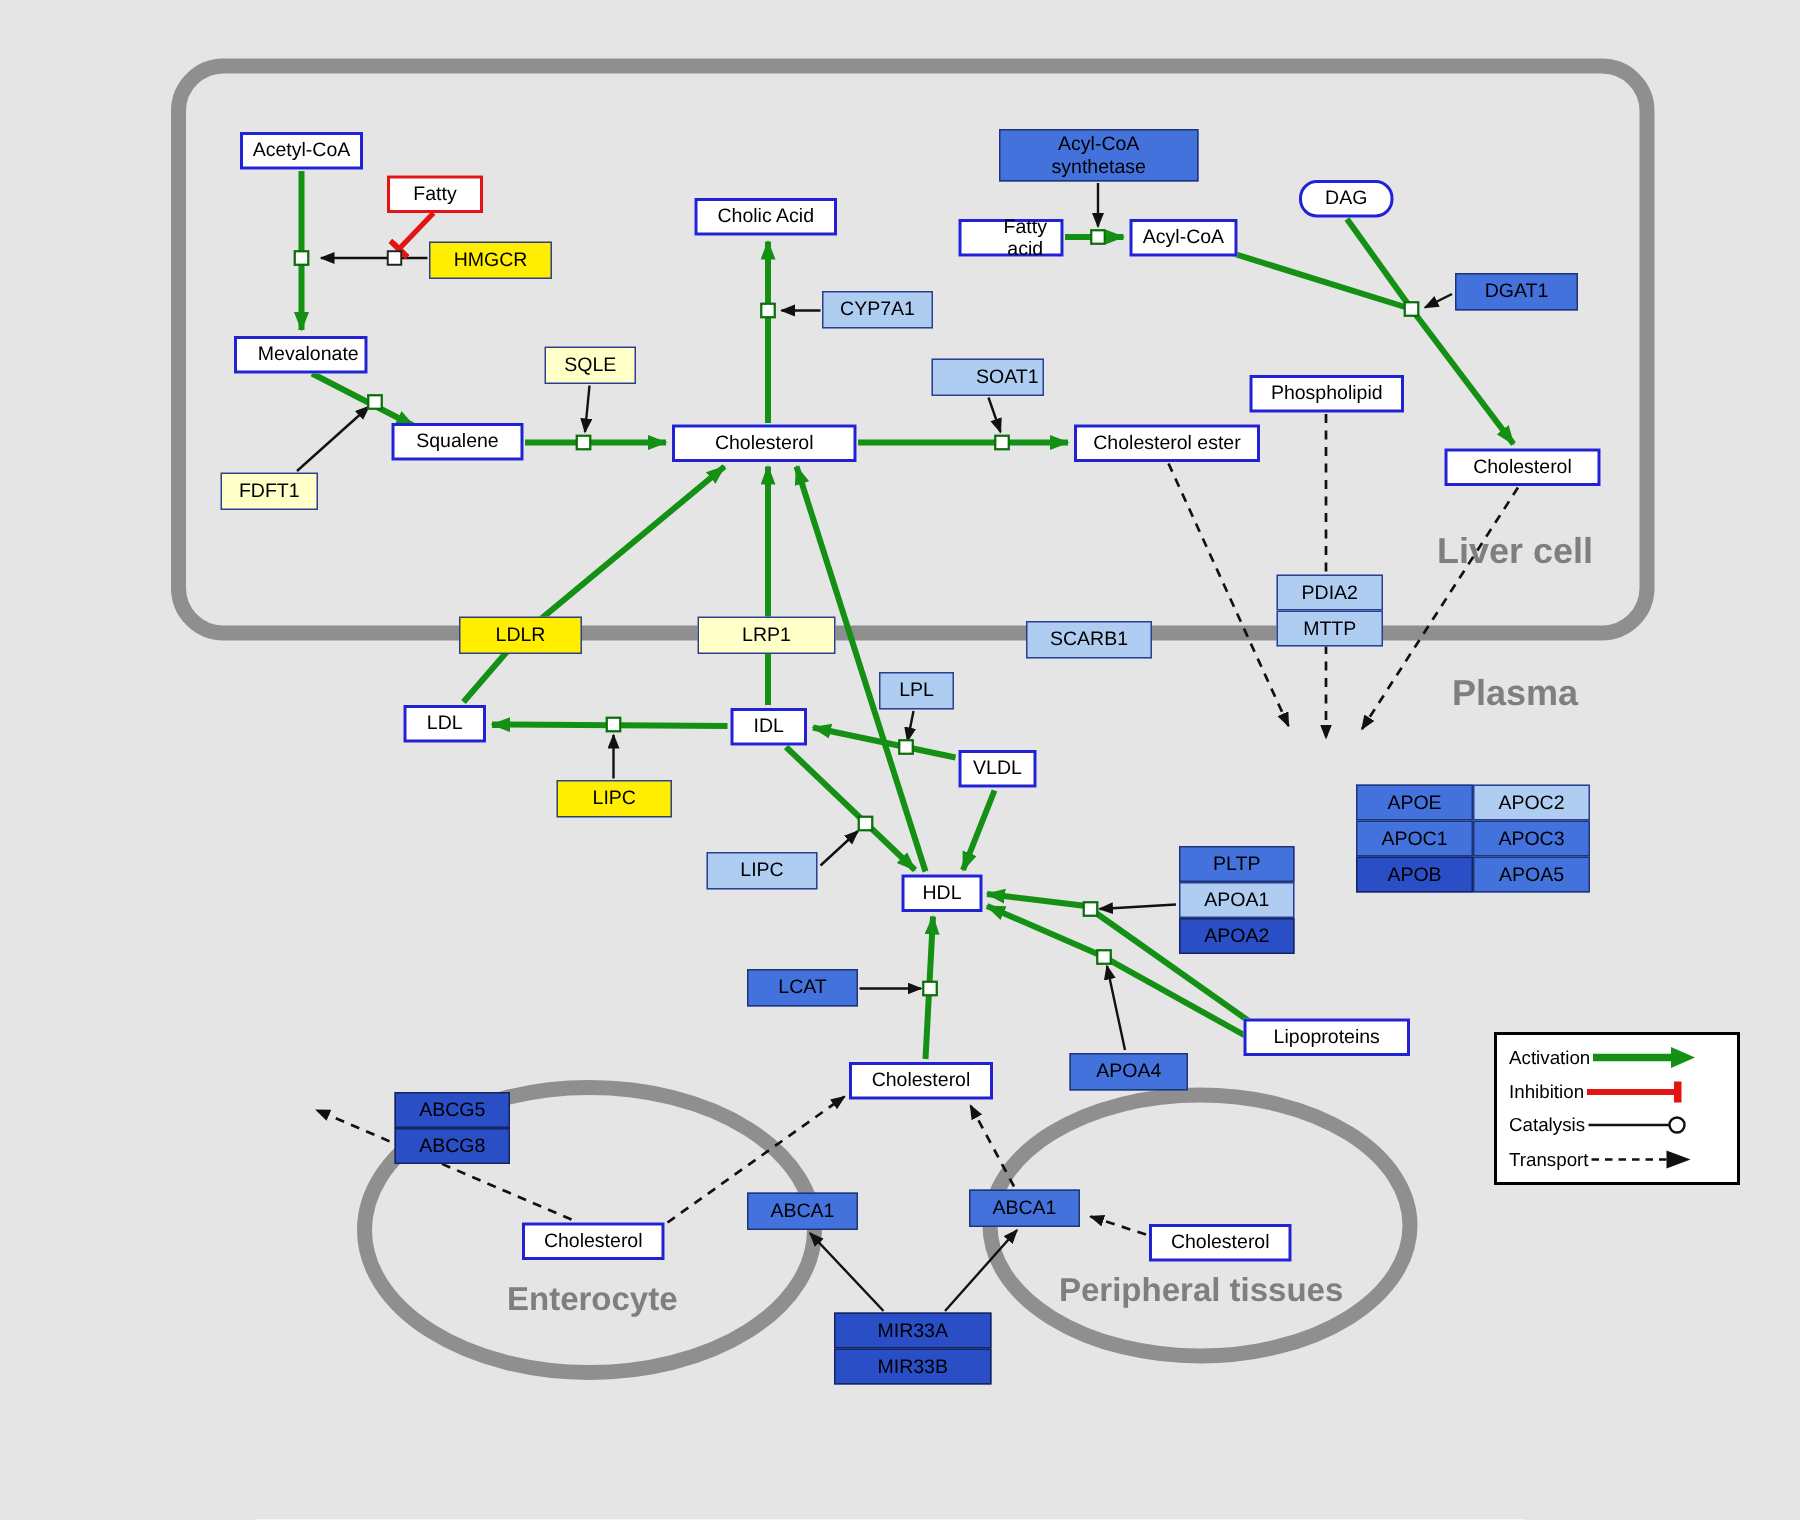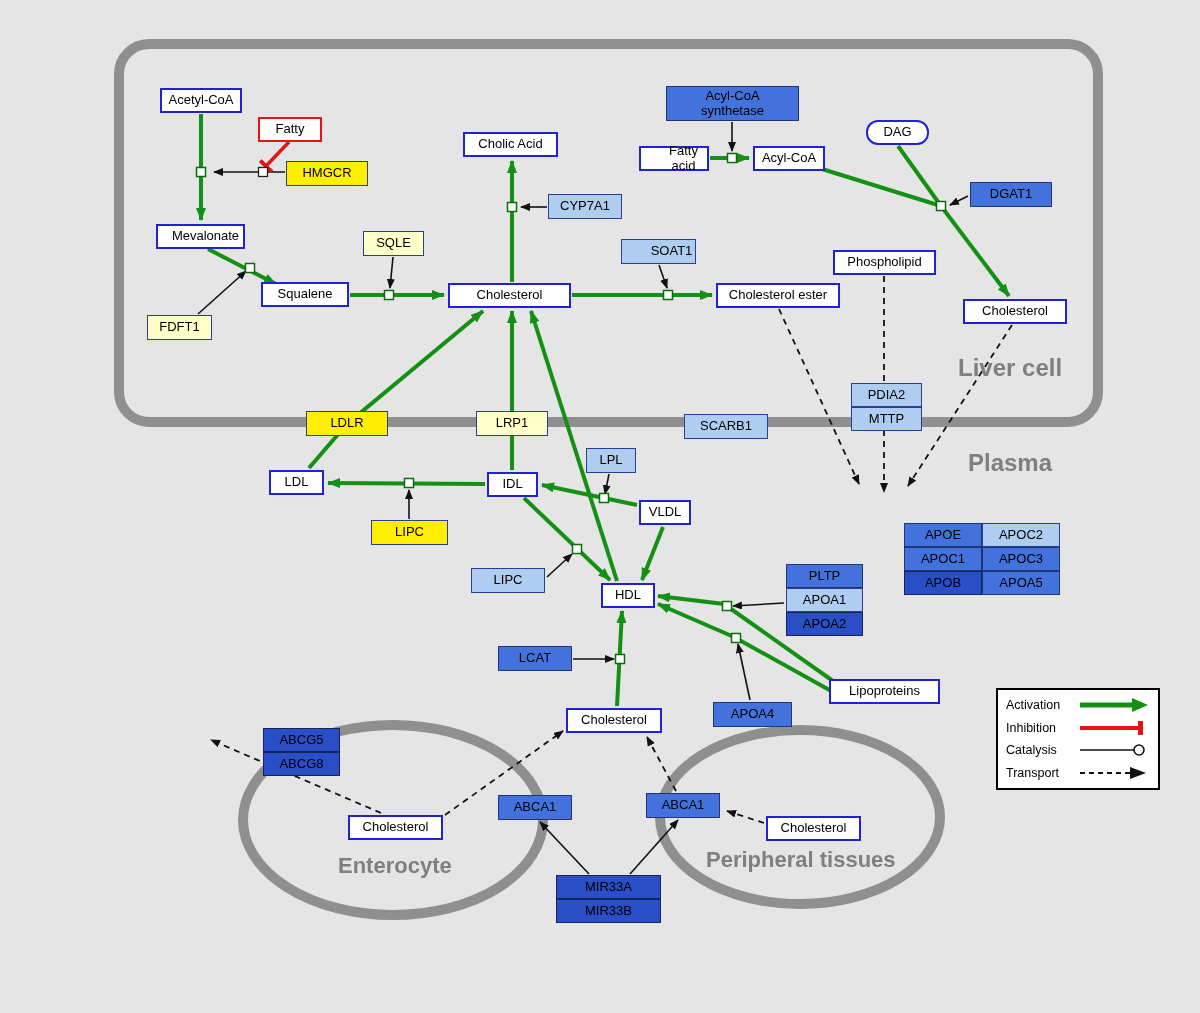--- a/index.html
+++ b/index.html
@@ -39,21 +39,21 @@
     position:absolute;color:#7f7f7f;font-weight:bold;
   }
   .lab-big{font-size:24px;}
   .lab-mid{font-size:22px;}
   .legend{
     position:absolute;left:996px;top:688px;width:164px;height:102px;
     background:#ffffff;border:2px solid #000;box-sizing:border-box;
     display:flex;flex-direction:column;justify-content:space-around;
     padding:4px 8px;
   }
-  .legend-row{display:flex;align-items:center;justify-content:space-between;}
+  .legend-row{display:flex;align-items:center;justify-content:flex-start;}
   .legend-row span{font-size:12.5px;color:#000;}
 </style>
 </head>
 <body>
 
 <div class="canvas">
 
   <svg id="diagram-svg" width="1200" height="1013">
     <defs>
       <marker id="m-arrow-green" markerUnits="userSpaceOnUse" markerWidth="14" markerHeight="12" refX="12" refY="5" orient="auto">
@@ -150,21 +150,21 @@
       <div class="node t-met" style="left: 716px; top: 283px; width: 124px; height: 25px;">Cholesterol ester</div>
       <div class="node t-blue" style="left: 666px; top: 86px; width: 133px; height: 35px;">Acyl-CoA
 synthetase</div>
       <div class="node t-met" style="left: 639px; top: 146px; width: 70px; height: 25px; padding-left: 21px;">Fatty acid</div>
       <div class="node t-met" style="left: 753px; top: 146px; width: 72px; height: 25px;">Acyl-CoA</div>
       <div class="node t-met" style="left: 866px; top: 120px; width: 63px; height: 25px; border-radius: 12px;">DAG</div>
       <div class="node t-blue" style="left: 970px; top: 182px; width: 82px; height: 25px;">DGAT1</div>
       <div class="node t-met" style="left: 833px; top: 250px; width: 103px; height: 25px;">Phospholipid</div>
       <div class="node t-met" style="left: 963px; top: 299px; width: 104px; height: 25px;">Cholesterol</div>
       <div class="node t-yellow" style="left: 306px; top: 411px; width: 82px; height: 25px;">LDLR</div>
-      <div class="node t-cream" style="left: 476px; top: 411px; width: 72px; height: 25px;">LRP1</div>
+      <div class="node t-cream" style="left: 465px; top: 411px; width: 92px; height: 25px;">LRP1</div>
       <div class="node t-lblue" style="left: 684px; top: 414px; width: 84px; height: 25px;">SCARB1</div>
       <div class="node t-lblue" style="left: 851px; top: 383px; width: 71px; height: 24px;">PDIA2</div>
       <div class="node t-lblue" style="left: 851px; top: 407px; width: 71px; height: 24px;">MTTP</div>
       <div class="node t-met" style="left: 269px; top: 470px; width: 55px; height: 25px;">LDL</div>
       <div class="node t-met" style="left: 487px; top: 472px; width: 51px; height: 25px;">IDL</div>
       <div class="node t-lblue" style="left: 586px; top: 448px; width: 50px; height: 25px;">LPL</div>
       <div class="node t-met" style="left: 639px; top: 500px; width: 52px; height: 25px;">VLDL</div>
       <div class="node t-yellow" style="left: 371px; top: 520px; width: 77px; height: 25px;">LIPC</div>
       <div class="node t-lblue" style="left: 471px; top: 568px; width: 74px; height: 25px;">LIPC</div>
       <div class="node t-met" style="left: 601px; top: 583px; width: 54px; height: 25px;">HDL</div>

